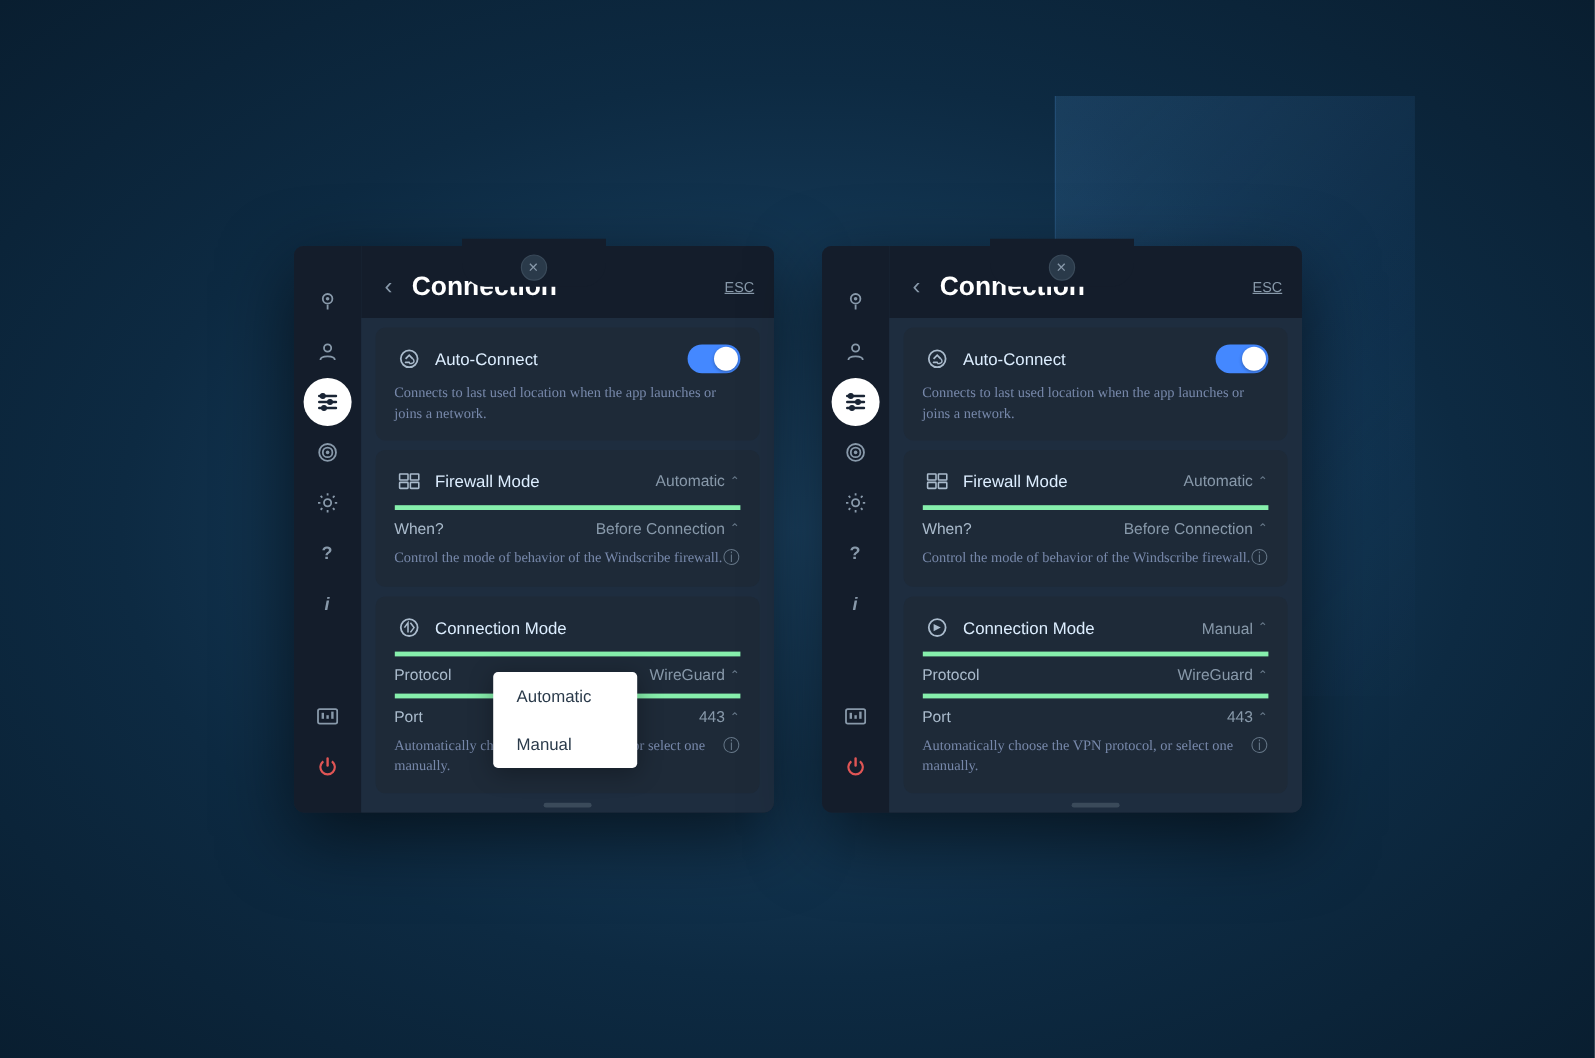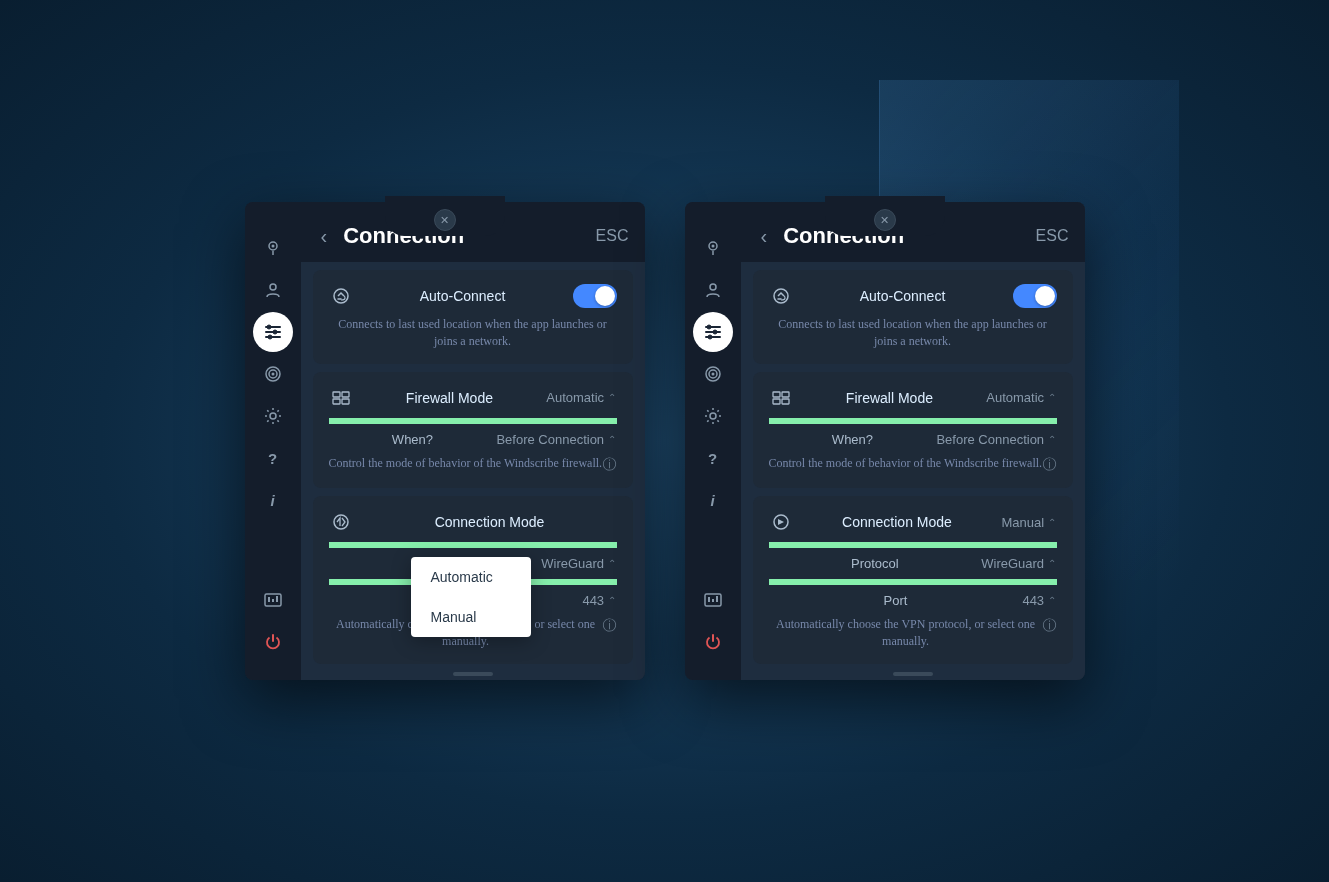--- a/index.html
+++ b/index.html
@@ -152,36 +152,36 @@
 
     .panel-title {
       color: white;
       font-size: 22px;
       font-weight: 600;
       flex: 1;
     }
 
     .esc-label {
       color: #8899aa;
-      font-size: 16px;
+      font-size: 12px;
+      text-decoration: underline;
     }
 
     
     .settings-body {
       padding: 0;
       overflow-y: auto;
       height: calc(100% - 60px);
     }
 
     .setting-row {
       background: #1e2a38;
       margin: 8px 12px;
       border-radius: 8px;
       padding: 14px 16px;
-      text-align: center;
     }
 
     .setting-header {
       display: flex;
       align-items: center;
       gap: 10px;
     }
 
     .setting-icon {
       width: 24px;
@@ -242,21 +242,21 @@
       font-size: 12px;
       margin-top: 8px;
       line-height: 1.4;
       font-family: Liberation Serif, serif;
     }
 
     .sub-row {
       display: flex;
       align-items: center;
       padding: 8px 0 0 0;
-      border-top: 6px solid #86efac;
+      border-top: 4px solid #86efac;
       margin-top: 8px;
     }
 
     .sub-label {
       color: #aabbcc;
       font-size: 13px;
       flex: 1;
     }
 
     .info-icon {

